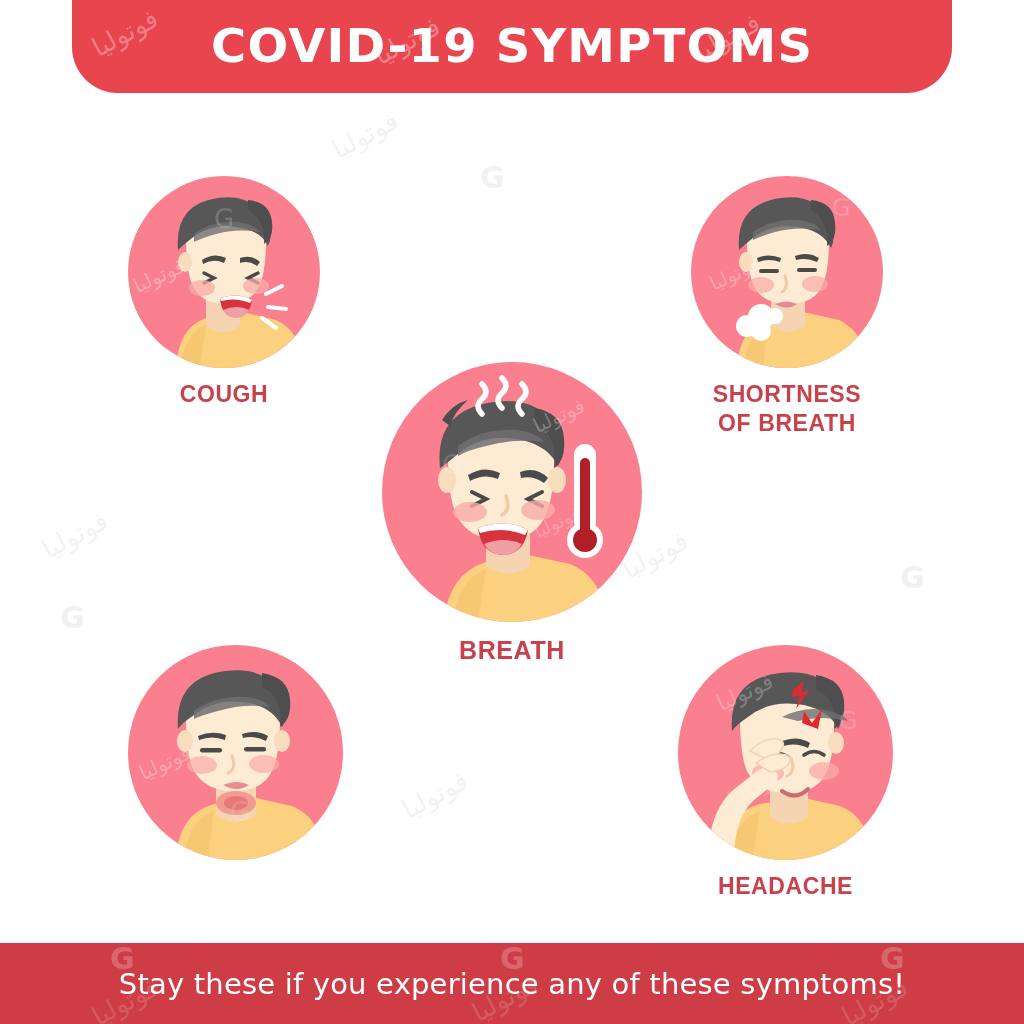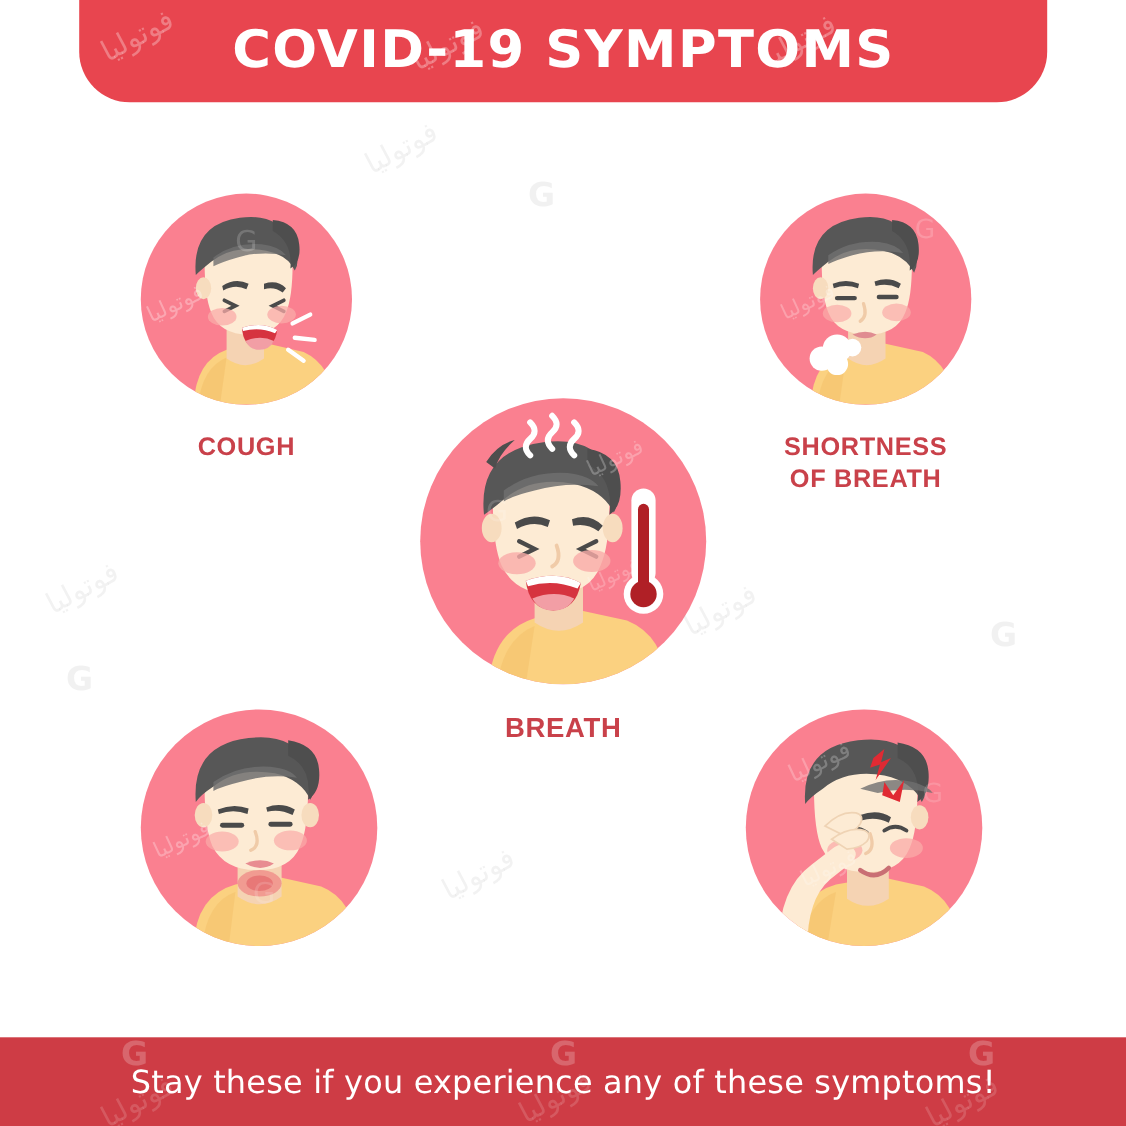--- a/index.html
+++ b/index.html
@@ -65,21 +65,21 @@
   .circle{
     position:relative;border-radius:50%;
     background:#FA8090;overflow:hidden;margin:0 auto;
   }
   .label{
     color:#C9414A;
     font-size:23px;
     font-weight:bold;
     letter-spacing:.6px;
     line-height:1.28;
-    margin-top:24px;
+    margin-top:12px;
     font-family:"Liberation Sans", sans-serif;
     white-space:pre-line;
   }
   .label.big{font-size:25px;}
 
   
   .fig{position:absolute;left:0;top:0;width:100%;height:100%;}
 </style>
 </head>
 <body>
@@ -287,20 +287,21 @@
         <path d="M30 215 q0-52 30-74 l18-14 q10-8 18-2 q8 6 0 14 l-20 16 q-20 18 -20 60 Z" fill="#FDEBD4"></path>
         <g fill="#FDEBD4" stroke="#EFD3B4" stroke-width="1.6">
           <path d="M72 106 q14-14 28-12 q8 2 4 10 q-4 7 -16 10 Z"></path>
           <path d="M78 118 q16-12 30-8 q7 3 2 10 q-6 6 -18 7 Z"></path>
         </g>
         <text x="70" y="54" font-size="22" fill="#ffffff" opacity=".24" text-anchor="middle" font-family="DejaVu Sans" transform="rotate(-25 70 54)">فوتوليا</text>
         <text x="170" y="84" font-size="24" fill="#ffffff" opacity=".16" text-anchor="middle" font-family="DejaVu Sans">G</text>
         <text x="78" y="150" font-size="20" fill="#ffffff" opacity=".22" text-anchor="middle" font-family="DejaVu Sans" transform="rotate(-25 78 150)">فوتوليا</text>
       </svg>
     </div>
+    <div class="label">HEADACHE</div>
   </div>
 
   <span class="wm dark" style="left:330px;top:120px;">فوتوليا</span>
   <span class="wm dark" style="left:620px;top:540px;">فوتوليا</span>
   <span class="wm dark" style="left:40px;top:520px;">فوتوليا</span>
   <span class="wm dark" style="left:400px;top:780px;">فوتوليا</span>
   <span class="wm-g dark" style="left:480px;top:160px;">G</span>
   <span class="wm-g dark" style="left:60px;top:600px;">G</span>
   <span class="wm-g dark" style="left:900px;top:560px;">G</span>
 

